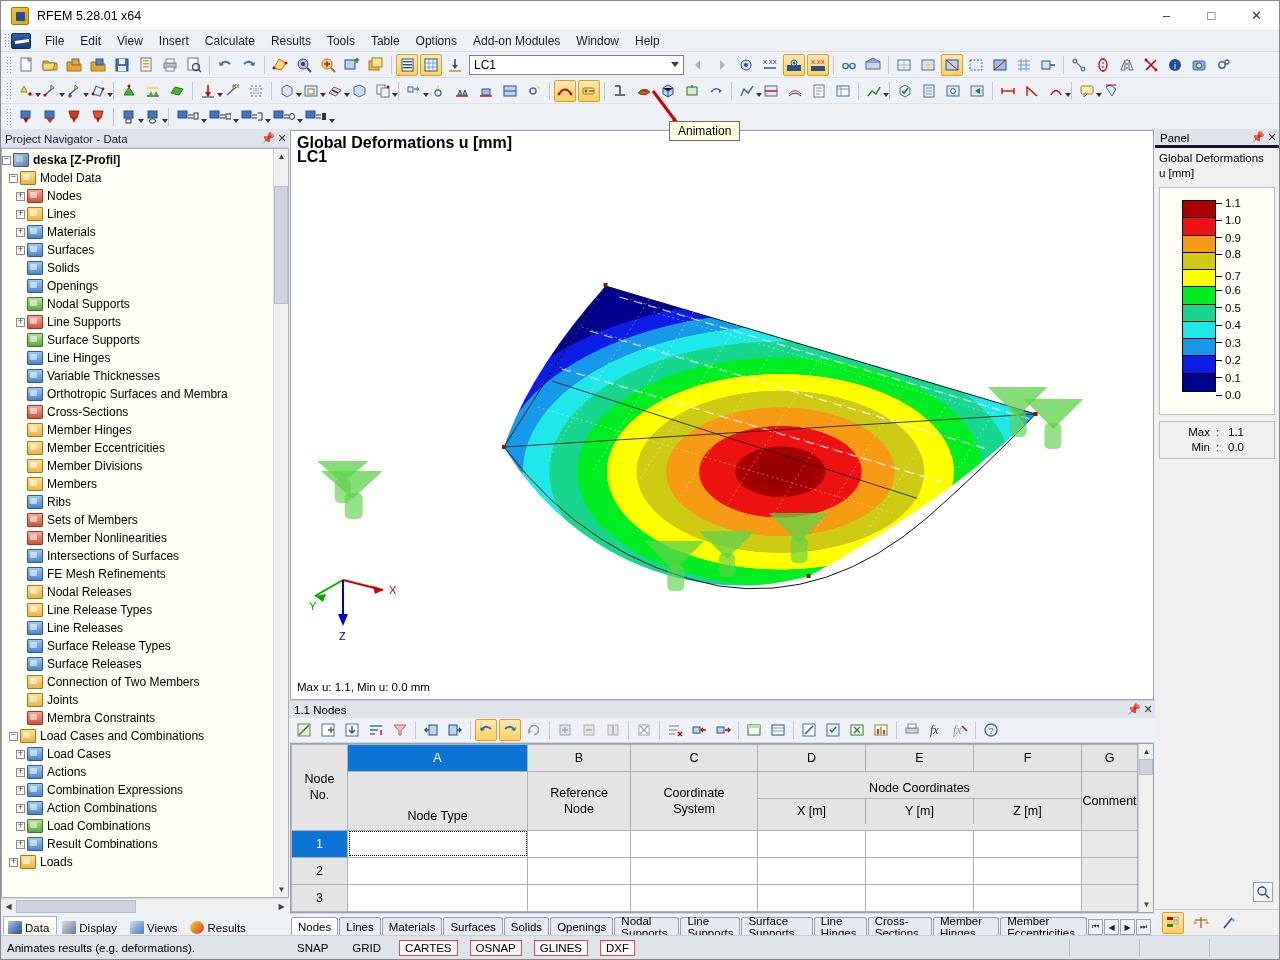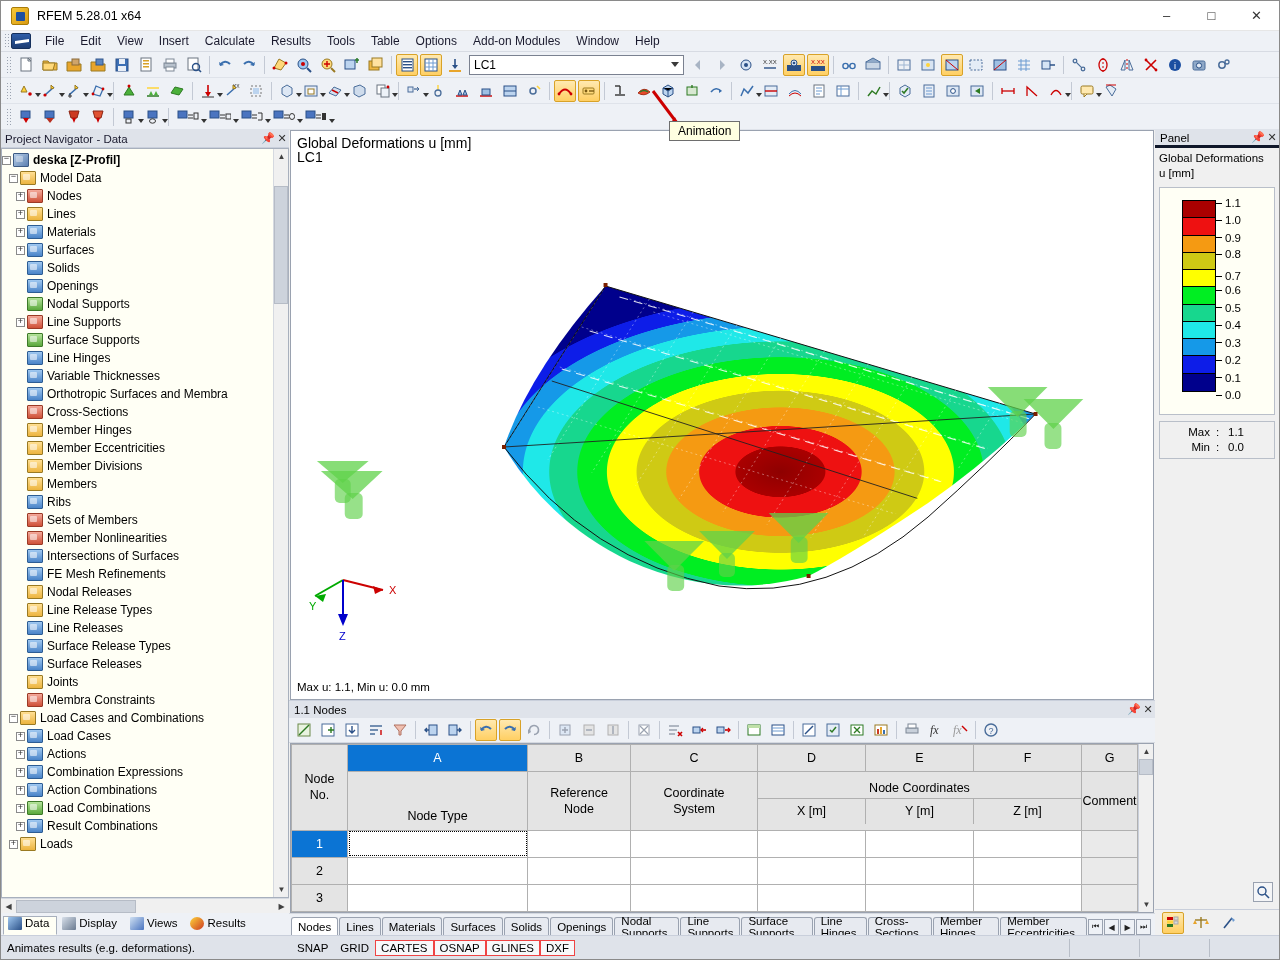--- a/index.html
+++ b/index.html
@@ -201,21 +201,21 @@
   .nav-scroll-h {
     height: 15px; flex: 0 0 15px; background: #f0f0f0;
     display: flex; align-items: center;
     border-top: 1px solid #d5d9e0;
   }
   .nav-tabs {
     height: 22px; flex: 0 0 22px; display: flex; align-items: flex-end;
     background: #eef1f6; padding-left: 2px;
   }
   .nav-tab {
-    height: 19px; display: flex; align-items: flex-start; gap: 3px;
+    height: 19px; display: flex; align-items: flex-end; gap: 3px;
     padding: 0 7px 0 4px; font-size: 11.5px;
     border: 1px solid transparent; cursor: default; margin-top: 14px;
   }
   .nav-tab.sel { background: #fffff5; border: 1px solid #a8b0bd; border-bottom-color: #fffff5; }
   .nav-tab .ic { width: 14px; height: 13px; border-radius: 1px; }
 
   
   .center {
     flex: 1 1 auto; display: flex; flex-direction: column;
     min-width: 0; min-height: 0;
@@ -224,22 +224,23 @@
     flex: 0 0 570px; height: 570px; padding: 0 1px;
     display: flex; min-width: 0;
   }
   .viewport {
     flex: 1 1 auto; background: #ffffff;
     border: 1px solid #9aa2b0; position: relative; overflow: hidden;
     min-width: 0;
   }
   .vp-label {
     position: absolute; left: 6px; top: 5px;
-    font-size: 14px; color: #000; line-height: 14px;
+    font-size: 16px; color: #000; line-height: 14px;
     white-space: pre-line;
+    font-weight: bold;
   }
   .vp-status {
     position: absolute; left: 6px; bottom: 6px;
     font-size: 11.5px; color: #000;
   }
   .axes { position: absolute; left: 18px; bottom: 55px; width: 110px; height: 80px; }
 
   
   .panel {
     width: 124px; flex: 0 0 124px;
@@ -357,21 +358,21 @@
     font-size: 8px; color: #222; cursor: default;
   }
 
   
   .statusbar {
     height: 24px; flex: 0 0 24px; background: #dfe3ea;
     display: flex; align-items: center; border-top: 1px solid #c9cfdb;
     font-size: 11.5px;
   }
   .status-msg { padding-left: 6px; width: 290px; flex: 0 0 290px; }
-  .status-toggles { display: flex; gap: 0; }
+  .status-toggles { display: flex; gap: 12px; }
   .stoggle {
     padding: 1px 5px; border: 1px solid transparent;
     font-size: 11.5px; cursor: default;
   }
   .stoggle.on { border: 1px solid #ef4444; background: #f7f8fa; }
   .status-fields { display: flex; margin-left: auto; }
   .sfield { width: 70px; height: 18px; border-left: 1px solid #b8bec8; }
 
   
   .tooltip {
@@ -1266,20 +1267,27 @@
               <span class="tw none"></span>
               <span class="ticon blue"></span>
               <span class="tlabel">Surface Release Types</span>
             </div>
             <div class="trow">
               <span class="tdots"></span>
               <span class="tdots"></span>
               <span class="tw none"></span>
               <span class="ticon blue"></span>
               <span class="tlabel">Surface Releases</span>
+            </div>
+            <div class="trow">
+              <span class="tdots"></span>
+              <span class="tdots"></span>
+              <span class="tw none"></span>
+              <span class="ticon plain"></span>
+              <span class="tlabel">Connection of Two Members</span>
             </div>
             <div class="trow">
               <span class="tdots"></span>
               <span class="tdots"></span>
               <span class="tw none"></span>
               <span class="ticon plain"></span>
               <span class="tlabel">Joints</span>
             </div>
             <div class="trow">
               <span class="tdots"></span>

